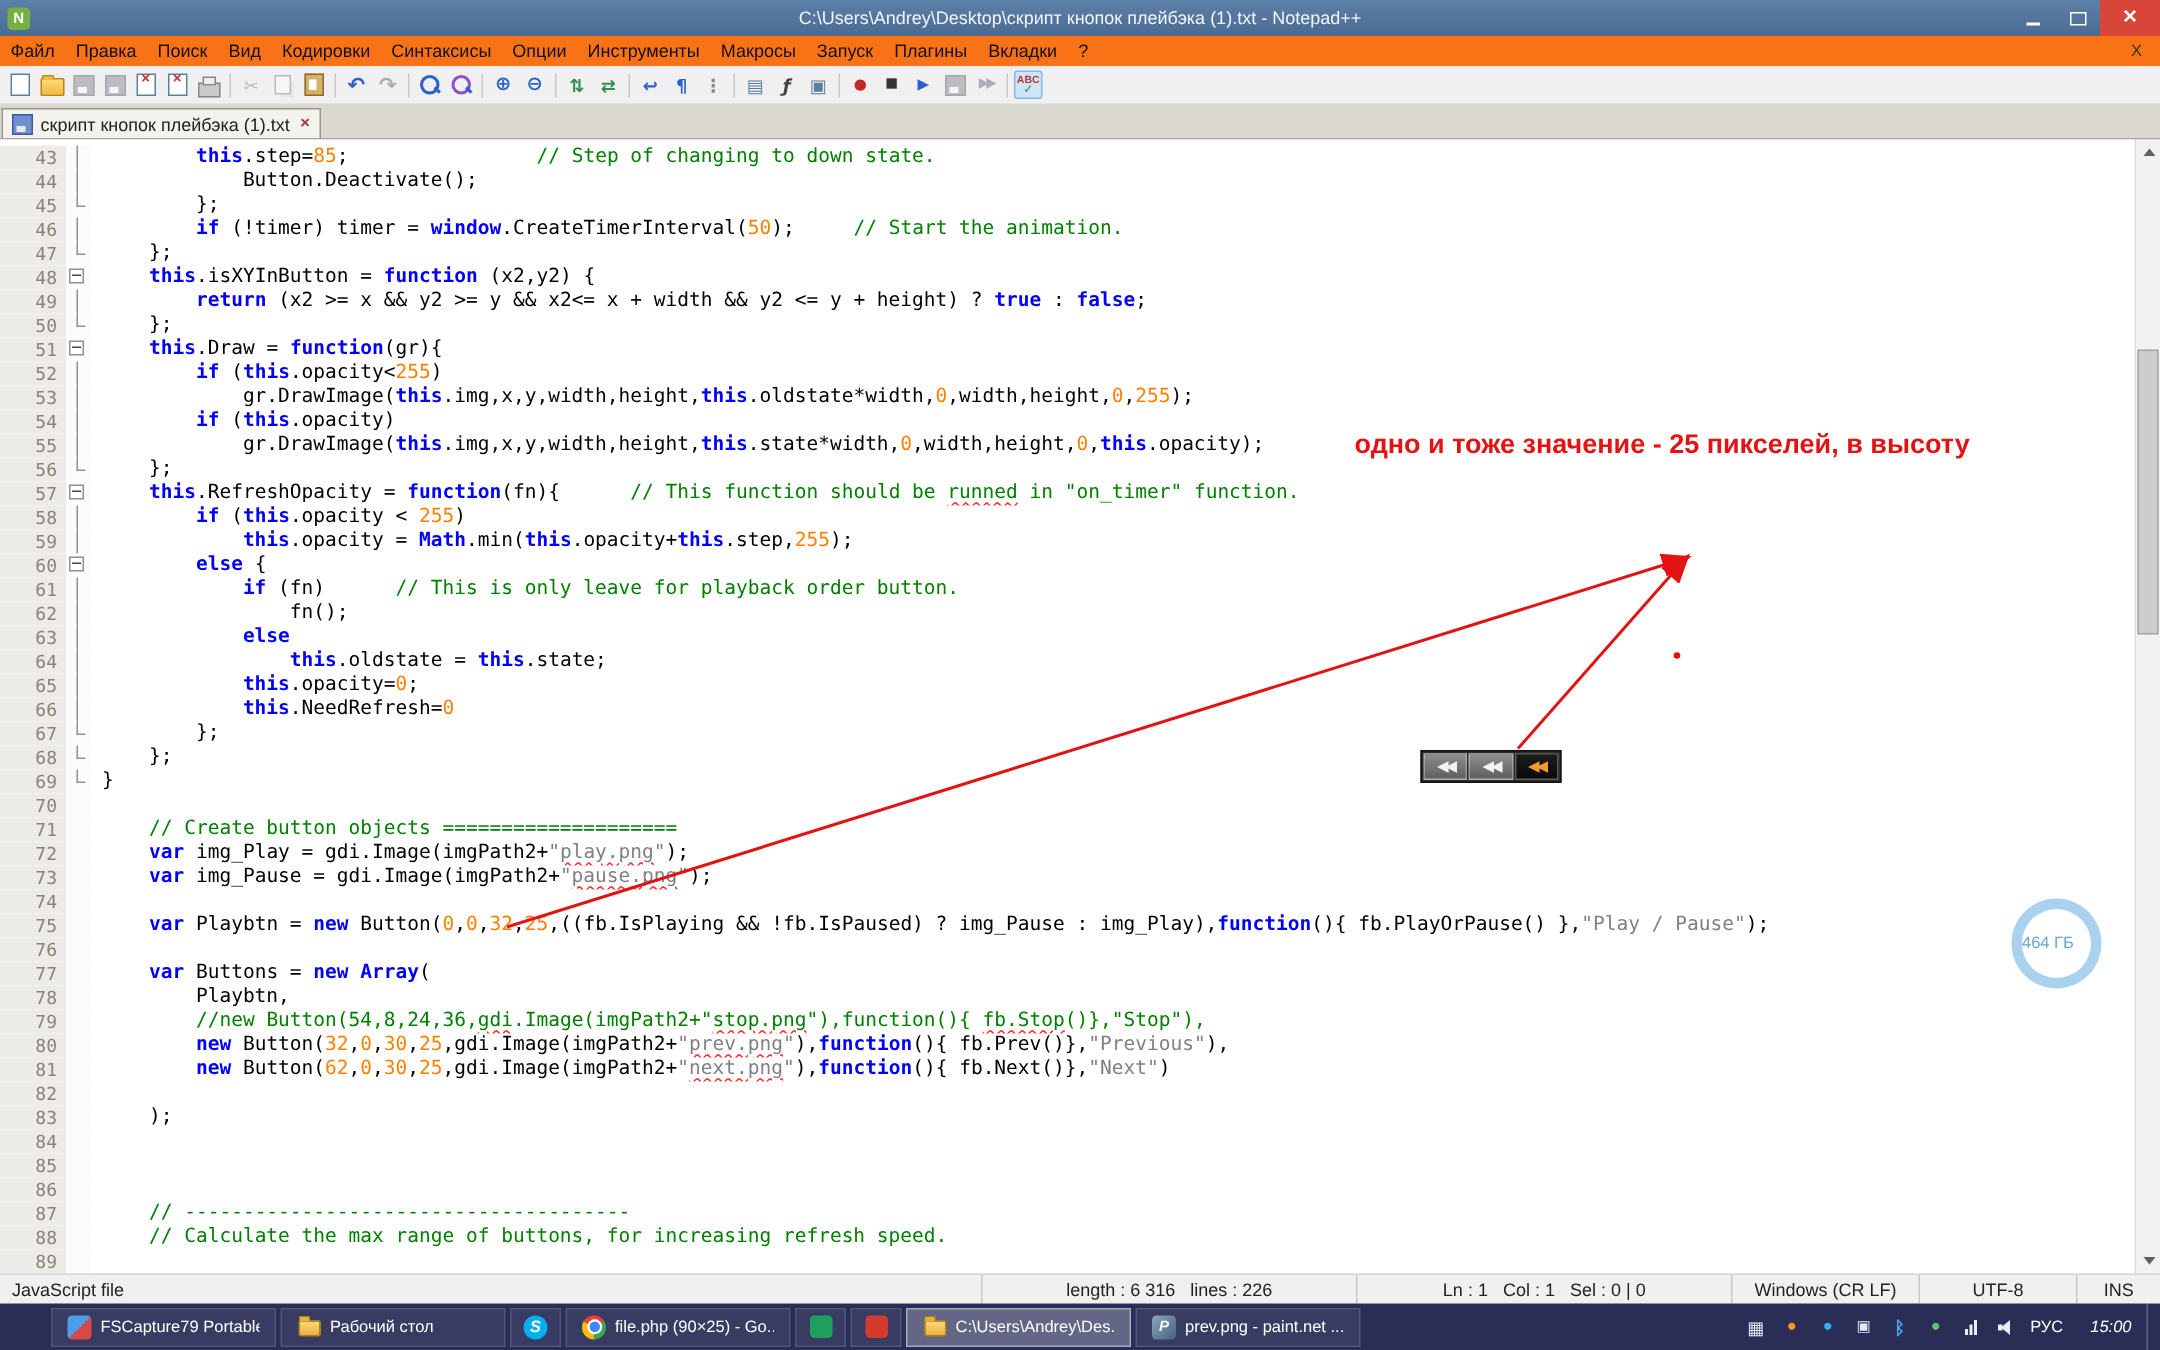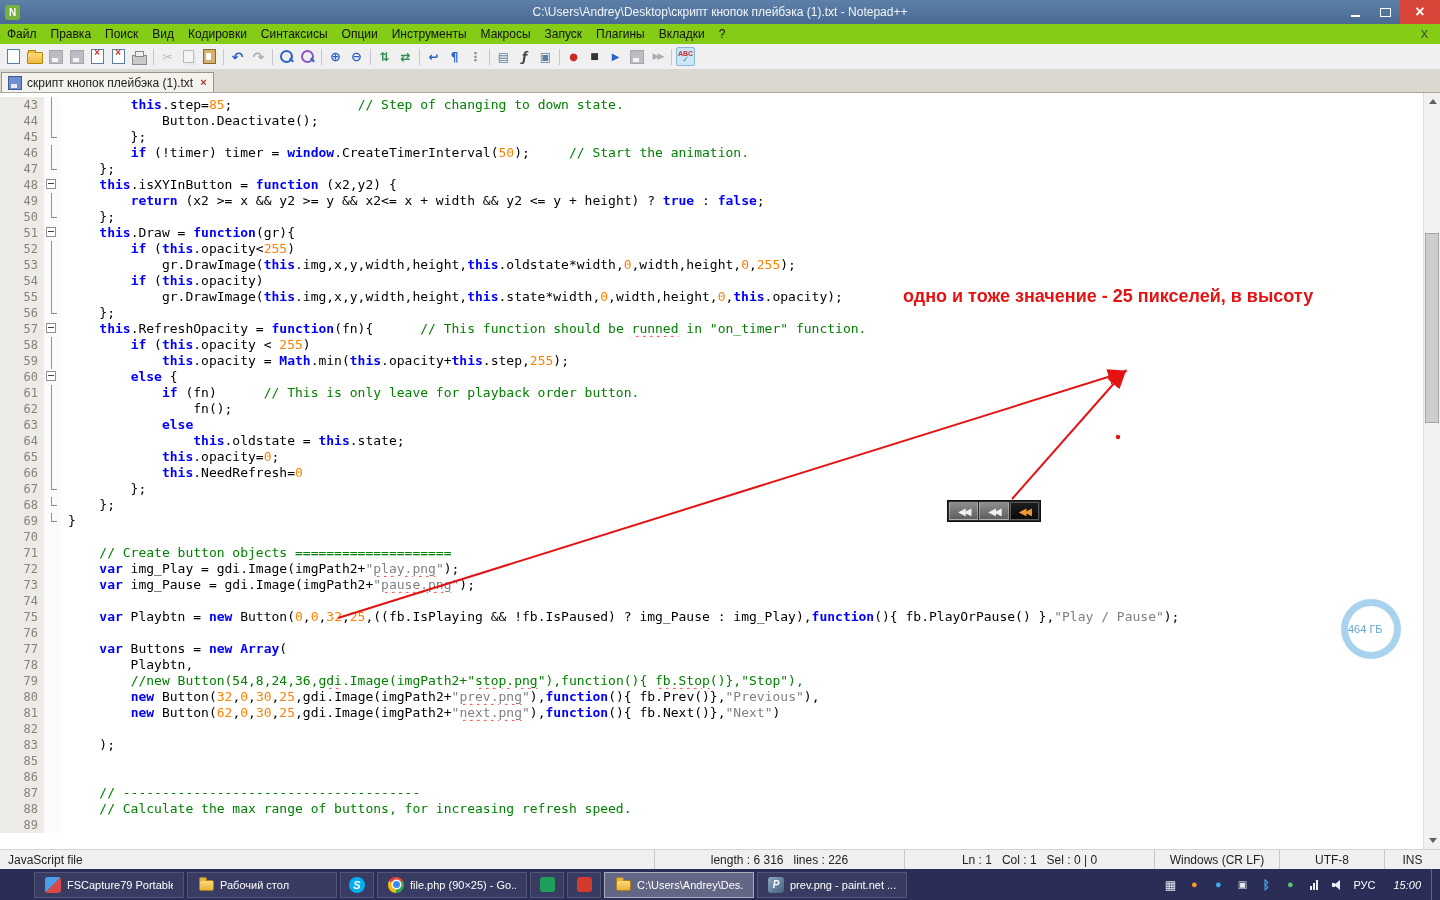--- a/index.html
+++ b/index.html
@@ -14,21 +14,21 @@
     color:#fff;font-weight:700;font-size:10px;display:flex;align-items:center;justify-content:center;flex:none;}
   .title-text{position:absolute;left:0;right:0;text-align:center;line-height:24px;pointer-events:none;}
   .win-controls{margin-left:auto;display:flex;height:24px;z-index:2;}
   .wc{width:30px;display:flex;align-items:center;justify-content:center;}
   .wc-min::before{content:"";width:9px;height:2px;background:#fff;margin-top:8px;}
   .wc-max::before{content:"";width:9px;height:7px;border:1px solid #fff;}
   .wc-close{width:40px;background:#d8463a;}
   .wc-close::before{content:"×";font-size:16px;color:#fff;font-weight:700;line-height:1;}
 
   
-  .menubar{position:absolute;top:24px;left:0;right:0;height:20px;background:#84cc16;
+  .menubar{position:absolute;top:24px;left:0;right:0;height:20px;background:#f97316;
     display:flex;align-items:center;font-size:12px;color:#111;}
   .menu-item{padding:2px 7px;}
   .menu-x{margin-left:auto;padding:0 12px;font-size:11px;color:#333;}
 
   
   .toolbar{position:absolute;top:44px;left:0;right:0;height:26px;background:#f0f0f0;
     border-bottom:1px solid #d9d9d9;display:flex;align-items:center;padding-left:3px;box-sizing:border-box;}
   .tbi{width:19px;height:19px;margin:0 1px;display:flex;align-items:center;justify-content:center;position:relative;flex:none;}
   .tbi.dis{opacity:.45;filter:grayscale(.8);}
   .tbi.pressed{background:#cde6f7;border:1px solid #89b8dd;border-radius:2px;box-sizing:border-box;}
@@ -495,20 +495,25 @@
           <span class="ln">82</span>
           <span class="fold"></span>
           <span class="code"></span>
         </div>
         <div class="cl">
           <span class="ln">83</span>
           <span class="fold"></span>
           <span class="code"><span class="t-p">    );</span></span>
         </div>
         <div class="cl">
+          <span class="ln">84</span>
+          <span class="fold"></span>
+          <span class="code"></span>
+        </div>
+        <div class="cl">
           <span class="ln">85</span>
           <span class="fold"></span>
           <span class="code"></span>
         </div>
         <div class="cl">
           <span class="ln">86</span>
           <span class="fold"></span>
           <span class="code"></span>
         </div>
         <div class="cl">

